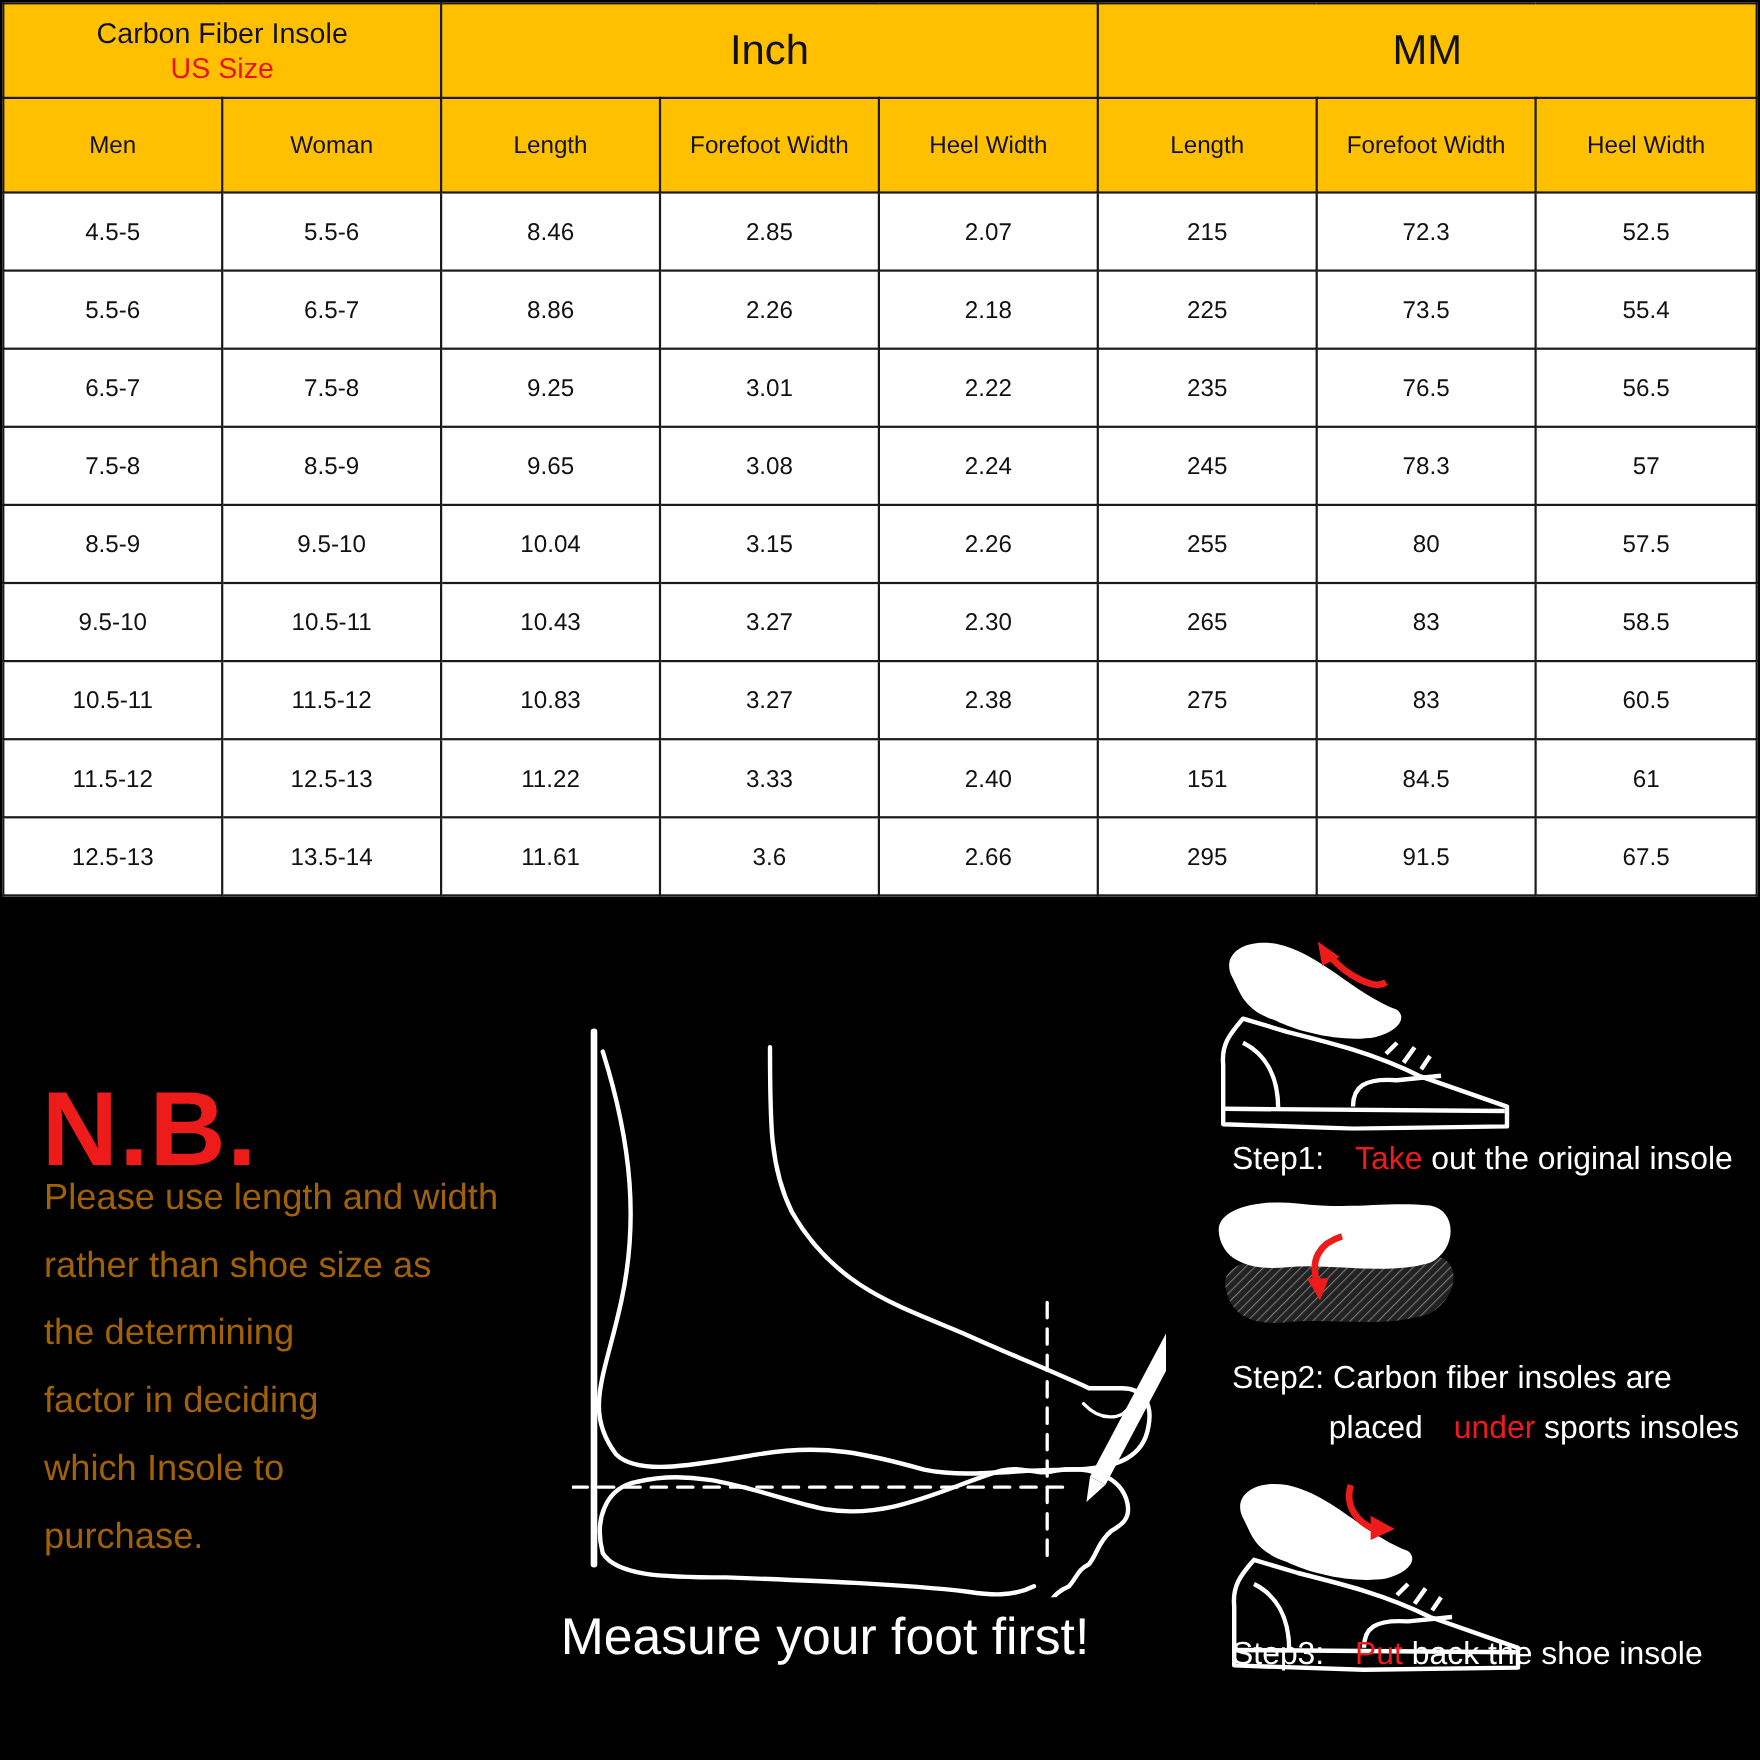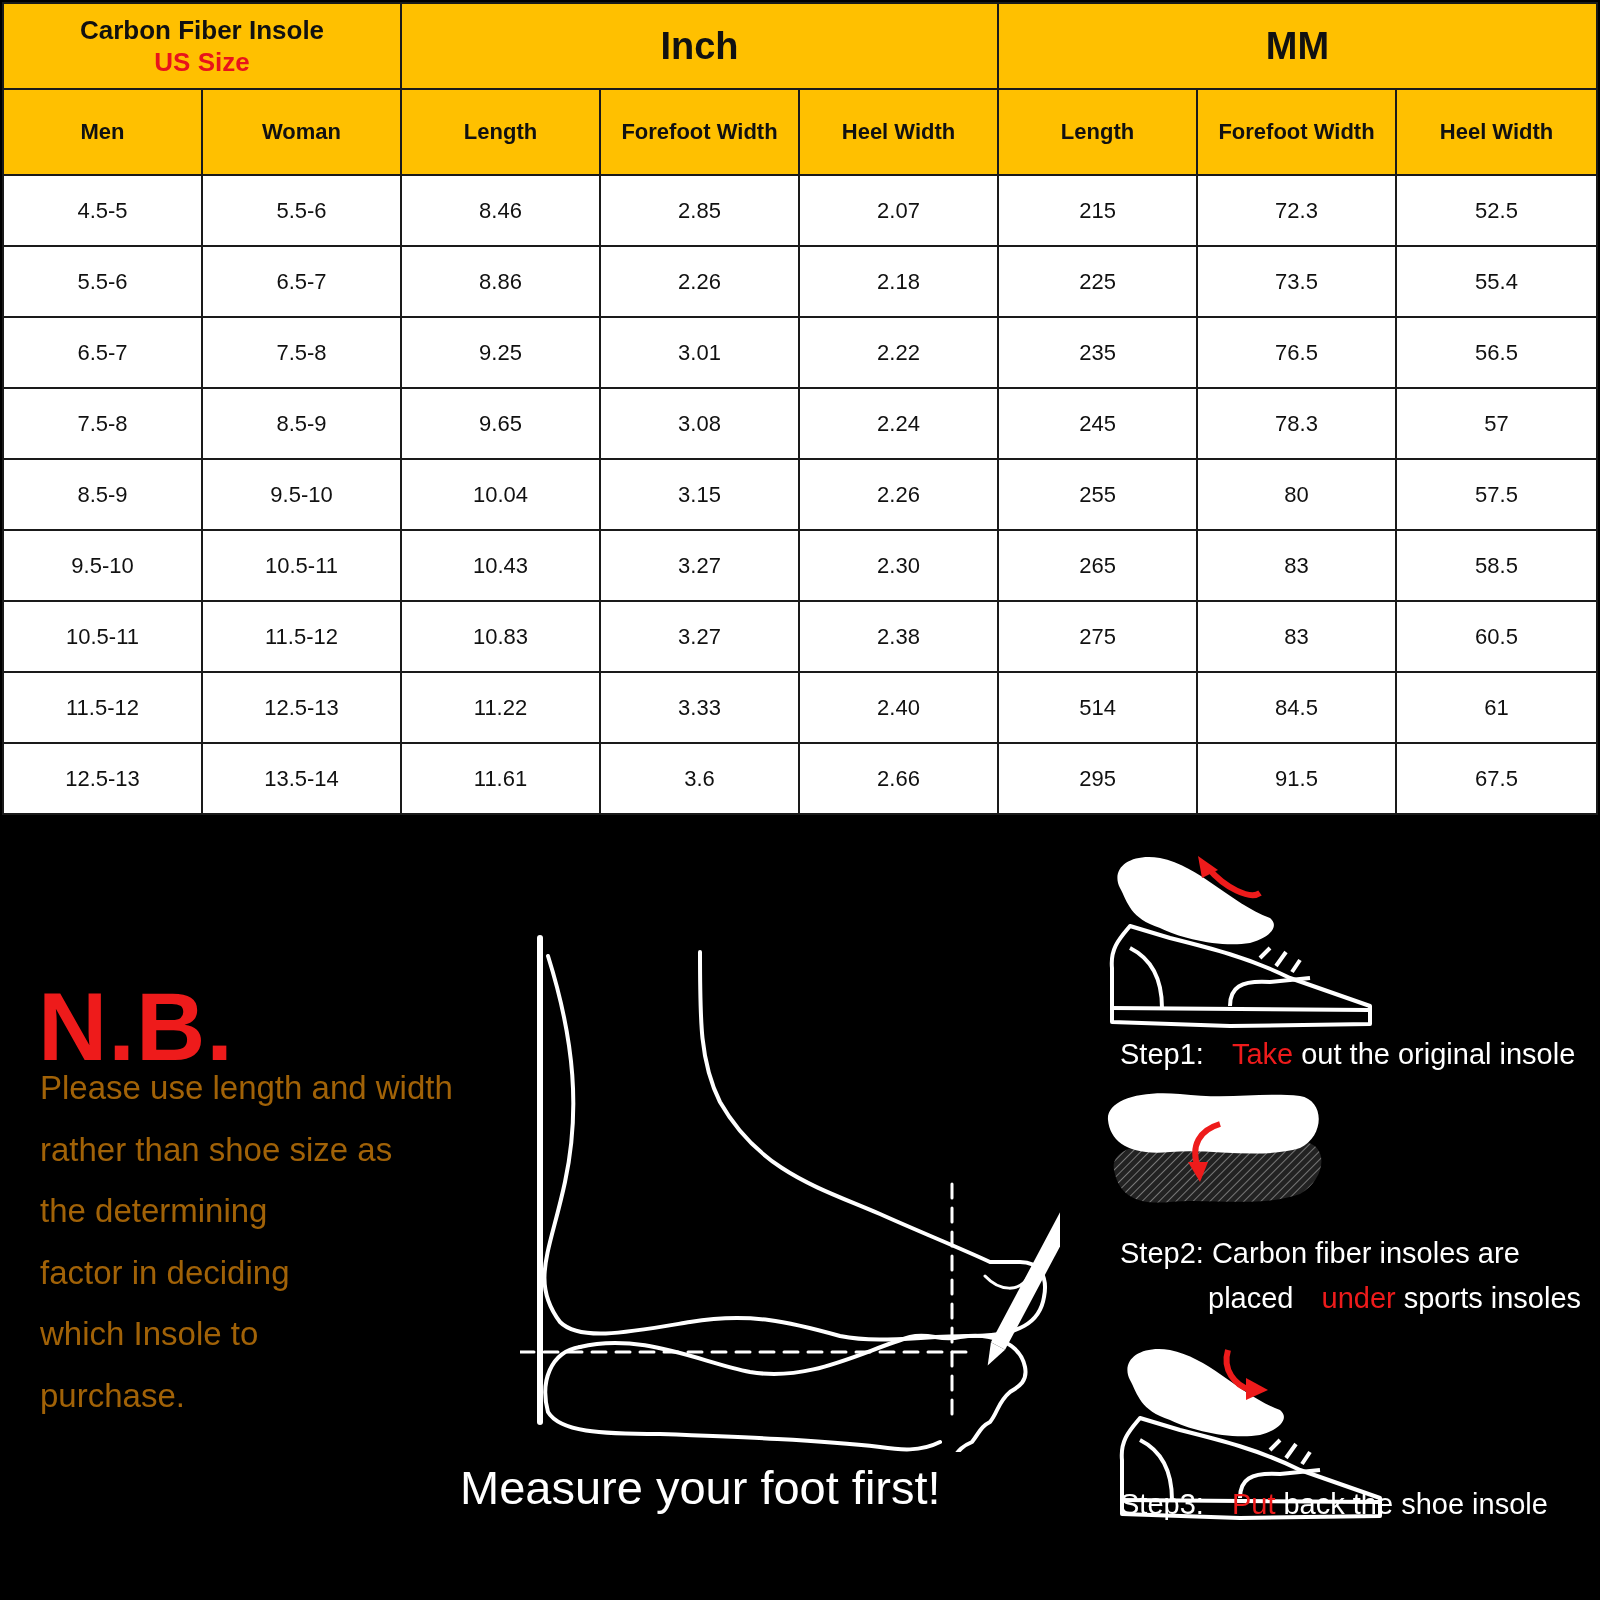--- a/index.html
+++ b/index.html
@@ -19,21 +19,21 @@
   }
   .size-table td, .size-table th {
     border: 2px solid #1a1a1a;
     text-align: center;
     vertical-align: middle;
     padding: 0;
     color: #111;
   }
   .size-table th {
     background: #FFC000;
-    font-weight: bold;
+    font-weight: normal;
   }
   .group-row th { height: 84px; }
   .col-row th { height: 84px; font-size: 22px; }
   .group-title-main { font-size: 26px; display:block; line-height: 32px; }
   .group-title-sub  { font-size: 26px; display:block; color: #E8141B; line-height: 32px; }
   .group-title-big  { font-size: 38px; }
   .size-table tbody td {
     height: 69px;
     font-size: 22px;
     font-weight: normal;
@@ -48,21 +48,21 @@
     color: #EE1B1B; font-size: 96px; font-weight: bold; letter-spacing: 1px;
   }
   .nb-text {
     position: absolute; left: 40px; top: 225px; width: 480px;
     color: #a16207; font-size: 33px; line-height: 61.5px;
   }
   .nb-text span { display: block; }
 
   .foot-diagram { position: absolute; left: 520px; top: 100px; width: 540px; height: 520px; }
   .measure-caption {
-    position: absolute; left: 460px; top: 628px; width: 580px; text-align: left;
+    position: absolute; left: 460px; top: 628px; width: 580px; text-align: center;
     color: #fff; font-size: 47px;
   }
 
   .step { position: absolute; left: 1090px; color: #fff; font-size: 29px; }
   .step .hl { color: #EE1B1B; margin-left: 20px; }
   .step-img { position: absolute; }
 
   .step1-img { left: 1100px; top: 16px; width: 300px; height: 180px; }
   .step1-text { top: 206px; left: 1120px; }
   .step2-img { left: 1100px; top: 258px; width: 240px; height: 140px; }
@@ -175,21 +175,21 @@
         <td>275</td>
         <td>83</td>
         <td>60.5</td>
       </tr>
       <tr>
         <td>11.5-12</td>
         <td>12.5-13</td>
         <td>11.22</td>
         <td>3.33</td>
         <td>2.40</td>
-        <td>514</td>
+        <td>151</td>
         <td>84.5</td>
         <td>61</td>
       </tr>
       <tr>
         <td>12.5-13</td>
         <td>13.5-14</td>
         <td>11.61</td>
         <td>3.6</td>
         <td>2.66</td>
         <td>295</td>

